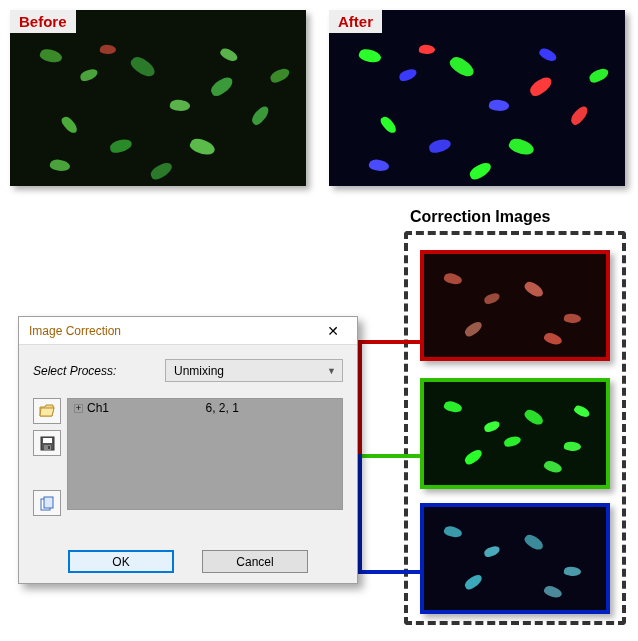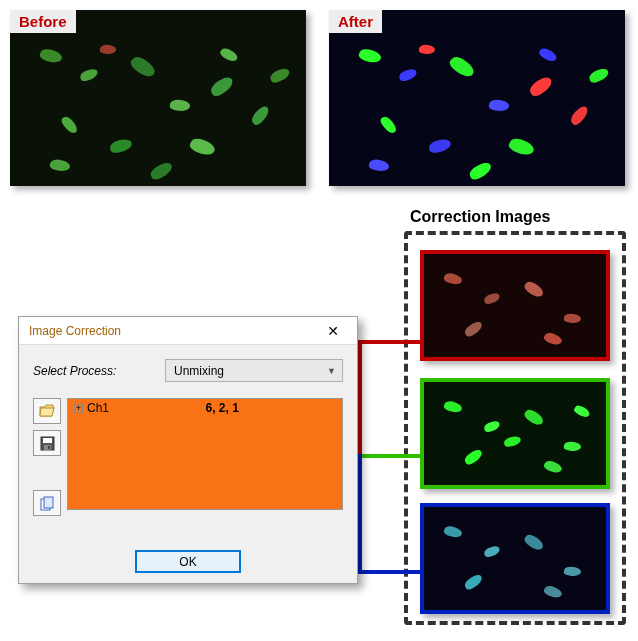--- a/index.html
+++ b/index.html
@@ -36,25 +36,25 @@
 .dlg-body { padding: 14px 14px 10px 14px; }
 .row-select { display: flex; align-items: center; gap: 12px; margin-bottom: 16px; }
 .sel-label { width: 120px; font-size: 12px; font-style: italic; }
 .sel-combo { flex: 1; height: 23px; background: #e8e8e8; border: 1px solid #b0b0b0; display: flex; align-items: center; justify-content: space-between; padding: 0 6px 0 8px; font-size: 12px; cursor: pointer; }
 .combo-arrow { font-size: 9px; color: #555; }
 
 .grid-area { display: flex; gap: 6px; }
 .tool-col { width: 28px; display: flex; flex-direction: column; gap: 6px; }
 .tool-btn { width: 28px; height: 26px; border: 1px solid #999; background: #f8f8f8; display: flex; align-items: center; justify-content: center; cursor: pointer; font-size: 13px; }
 .tool-btn.copy { margin-top: 28px; }
-.grid { flex: 1; background: #f97316; border: 1px solid #999; height: 112px; overflow: hidden; }
+.grid { flex: 1; background: #a3a3a3; border: 1px solid #999; height: 112px; overflow: hidden; }
 .grid table { width: 100%; border-collapse: collapse; }
 .grid td { padding: 2px 6px; font-size: 12px; border-bottom: 0; }
 .grid td.ch { width: 48%; }
-.grid td.val { font-weight: bold; letter-spacing: 0; }
+.grid td.val { font-weight: normal; letter-spacing: 0; }
 .plus { display: inline-block; width: 9px; height: 9px; border: 1px solid #888; line-height: 7px; text-align: center; font-size: 9px; margin-right: 4px; vertical-align: middle; }
 
 .dlg-buttons { position: absolute; bottom: 10px; left: 0; width: 100%; display: flex; justify-content: center; gap: 28px; }
 .dlg-btn { width: 106px; height: 23px; border: 1px solid #8a8a8a; background: #e1e1e1; font-size: 12px; cursor: pointer; }
 .dlg-btn.ok { border: 2px solid #0078d7; background: #e5f1fb; }
 
 .folder-icon svg, .save-icon svg, .copy-icon svg { display: block; }
 </style>
 </head>
 <body>
@@ -184,14 +184,15 @@
             <td class="ch"><span class="plus">+</span><span>Ch1</span></td>
             <td class="val">6, 2, 1</td>
           </tr>
         </tbody>
           </table>
       </div>
     </div>
   </div>
   <div class="dlg-buttons">
     <button class="dlg-btn ok">OK</button>
+    <button class="dlg-btn">Cancel</button>
   </div>
 </div>
 
 </body></html>

